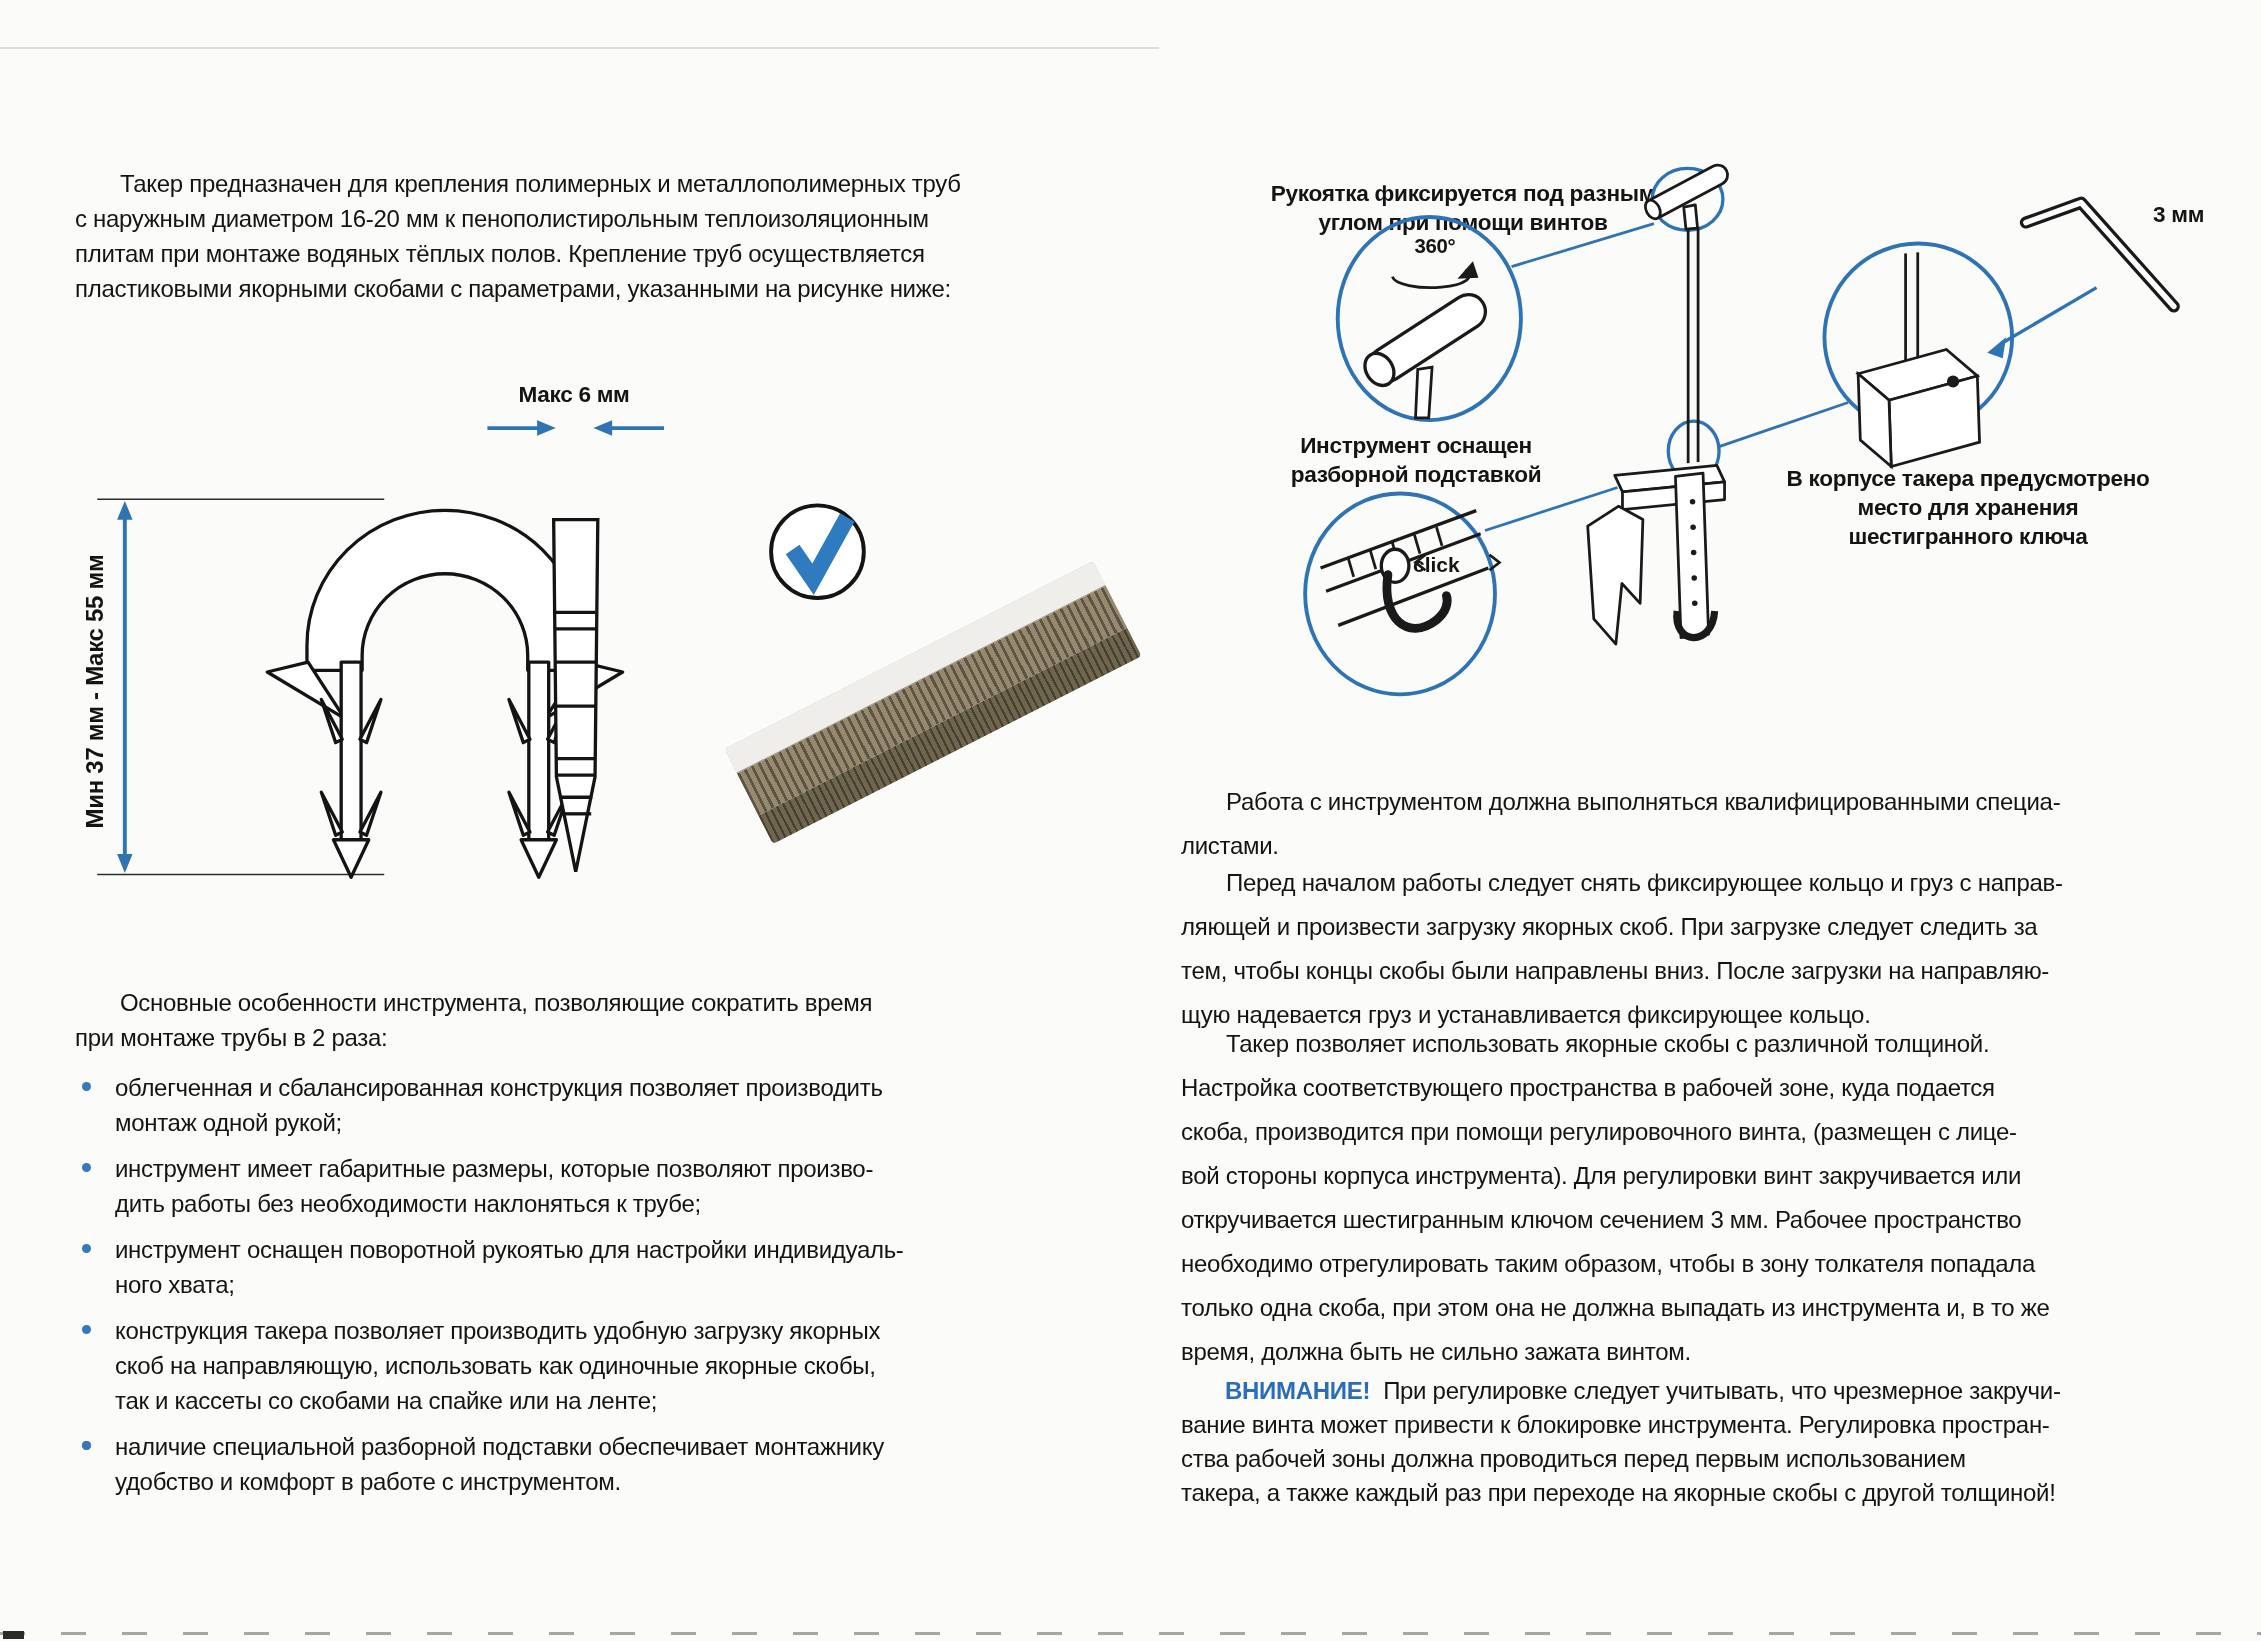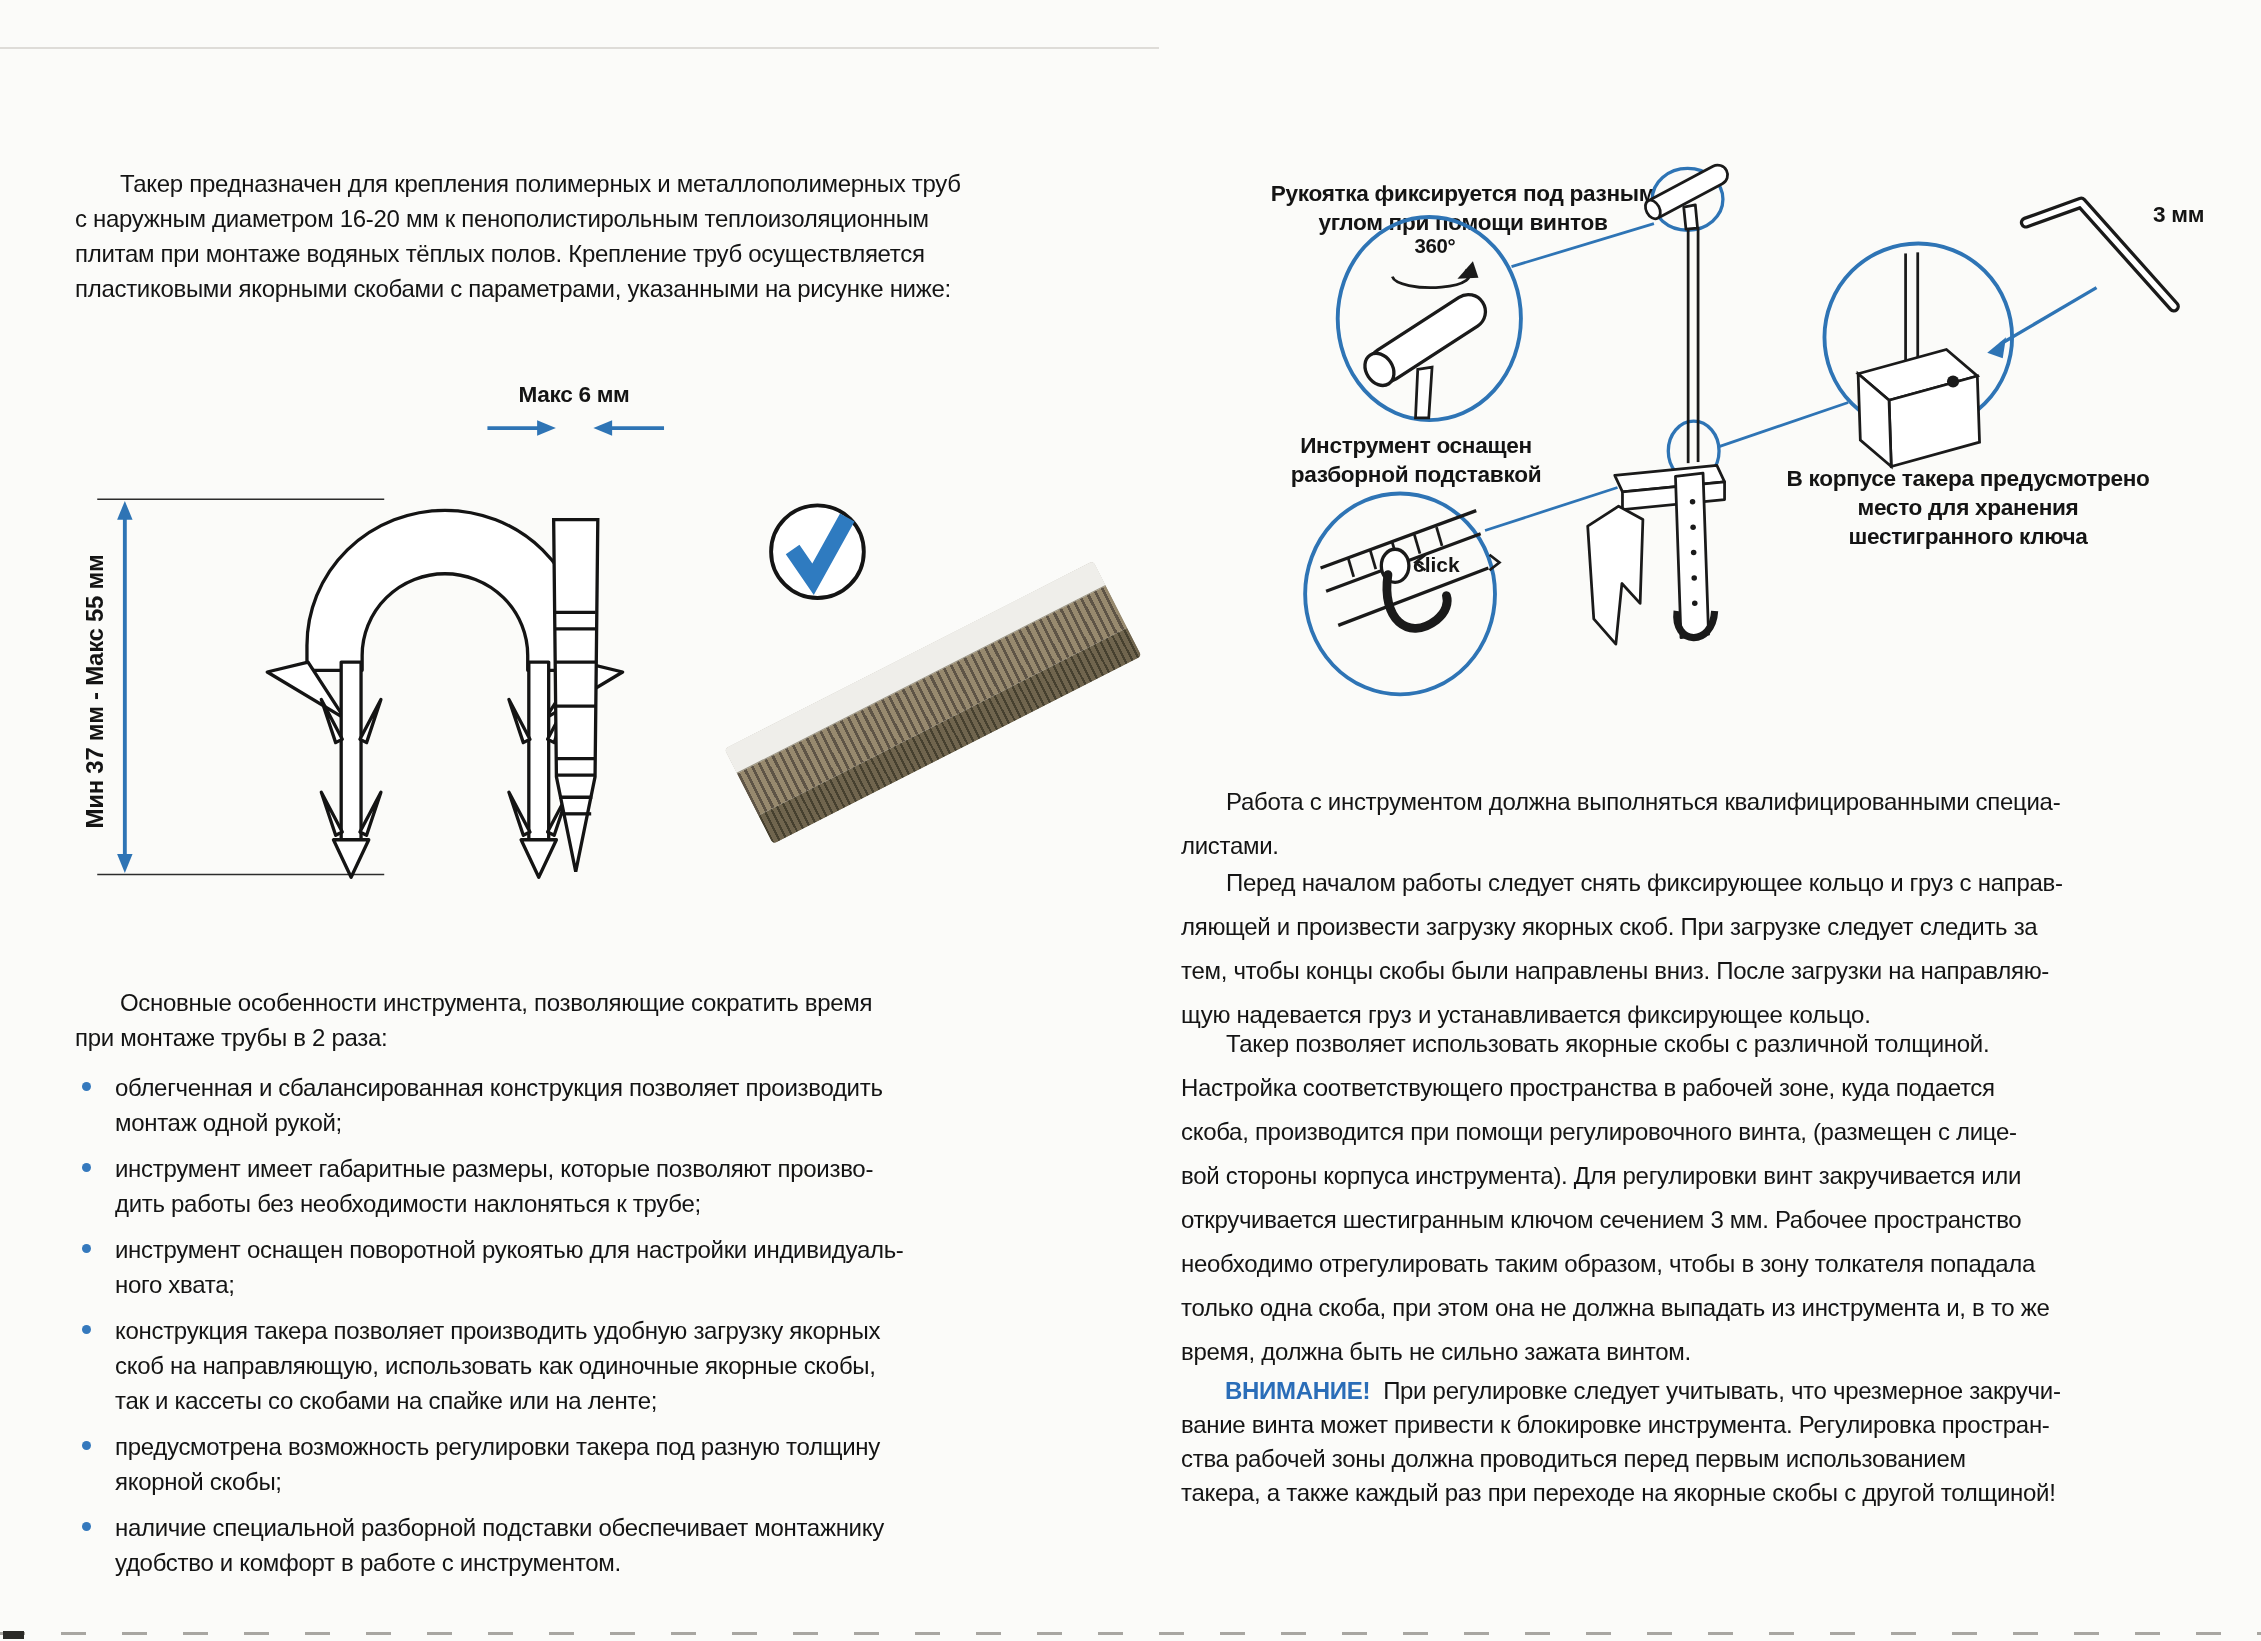--- a/index.html
+++ b/index.html
@@ -120,22 +120,20 @@
 ного хвата;</span>
   </div>
   <div class="feature">
     <span class="dot" style="background:#3579bd"></span>
     <span class="txt">конструкция такера позволяет производить удобную загрузку якорных
 скоб на направляющую, использовать как одиночные якорные скобы,
 так и кассеты со скобами на спайке или на ленте;</span>
   </div>
   <div class="feature">
     <span class="dot" style="background:#3579bd"></span>
-    <span class="txt">предусмотрена возможность регулировки такера под разную толщину
-якорной скобы;</span>
   </div>
   <div class="feature">
     <span class="dot" style="background:#3579bd"></span>
     <span class="txt">наличие специальной разборной подставки обеспечивает монтажнику
 удобство и комфорт в работе с инструментом.</span>
   </div>
 </div>
 
 <div class="fig-label" style="left:1242px;top:179px;width:442px">Рукоятка фиксируется под разным
 углом при помощи винтов</div>

